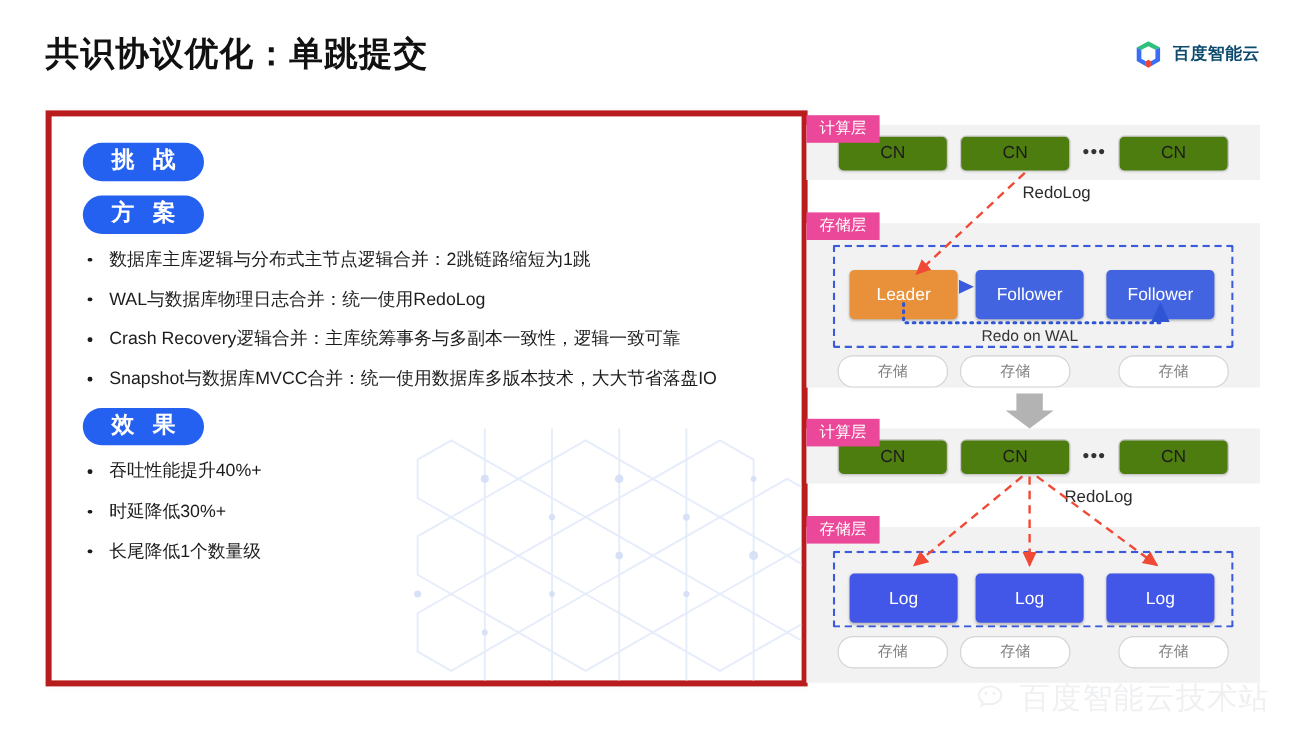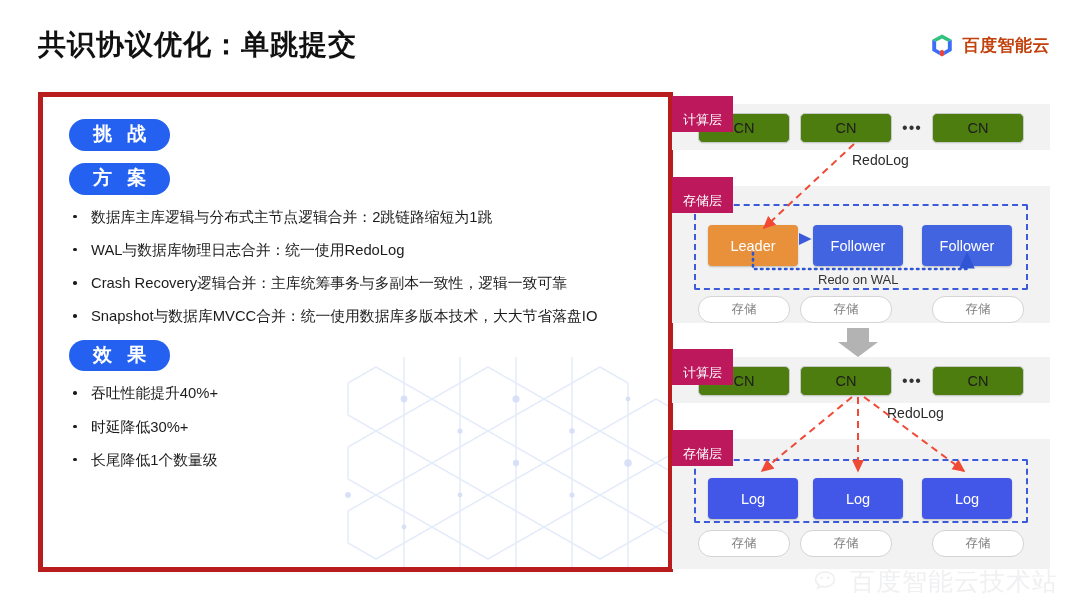--- a/index.html
+++ b/index.html
@@ -27,23 +27,23 @@
   }
   #brand-logo {
     position: absolute;
     right: 30px; top: 32px;
     display: flex;
     align-items: center;
     gap: 8px;
   }
   #brand-logo .logo-mark { width: 26px; height: 26px; display:block; }
   #brand-logo .brand-text {
-    font-size: 17px;
+    font-size: 14px;
     font-weight: bold;
-    color: #c2410c;
+    color: #0c4a6e;
     letter-spacing: 0.5px;
     white-space: nowrap;
   }
 
   
   #left-card {
     position: absolute;
     left: 38px; top: 92px;
     width: 625px; height: 470px;
     background: #ffffff;
@@ -108,24 +108,24 @@
   }
   .layer-band {
     position: absolute;
     left: 0;
     width: 378px;
     background: #f2f2f2;
   }
   .layer-tag {
     position: absolute;
     left: 0;
-    background: #be185d;
+    background: #ec4899;
     color: #ffffff;
     font-size: 13px;
-    padding: 16px 11px 4px 11px;
+    padding: 3px 11px 4px 11px;
     line-height: 1.2;
     white-space: nowrap;
     z-index: 4;
   }
   .node-row {
     position: absolute;
     left: 0; width: 378px;
     display: flex;
     align-items: center;
     justify-content: center;

